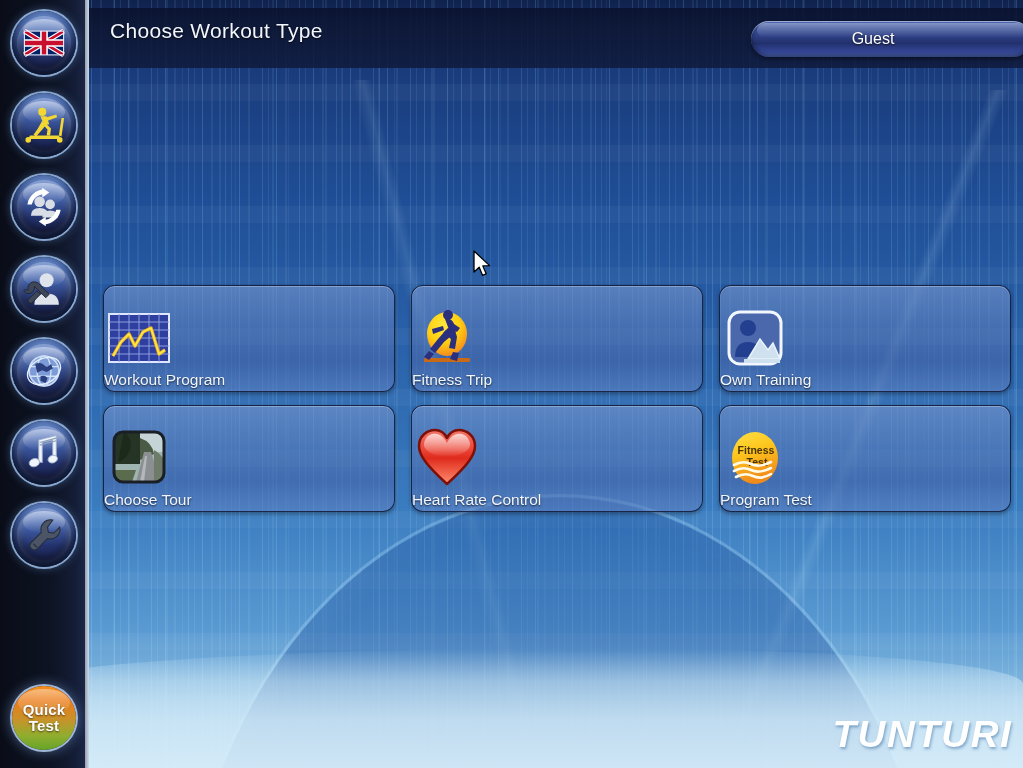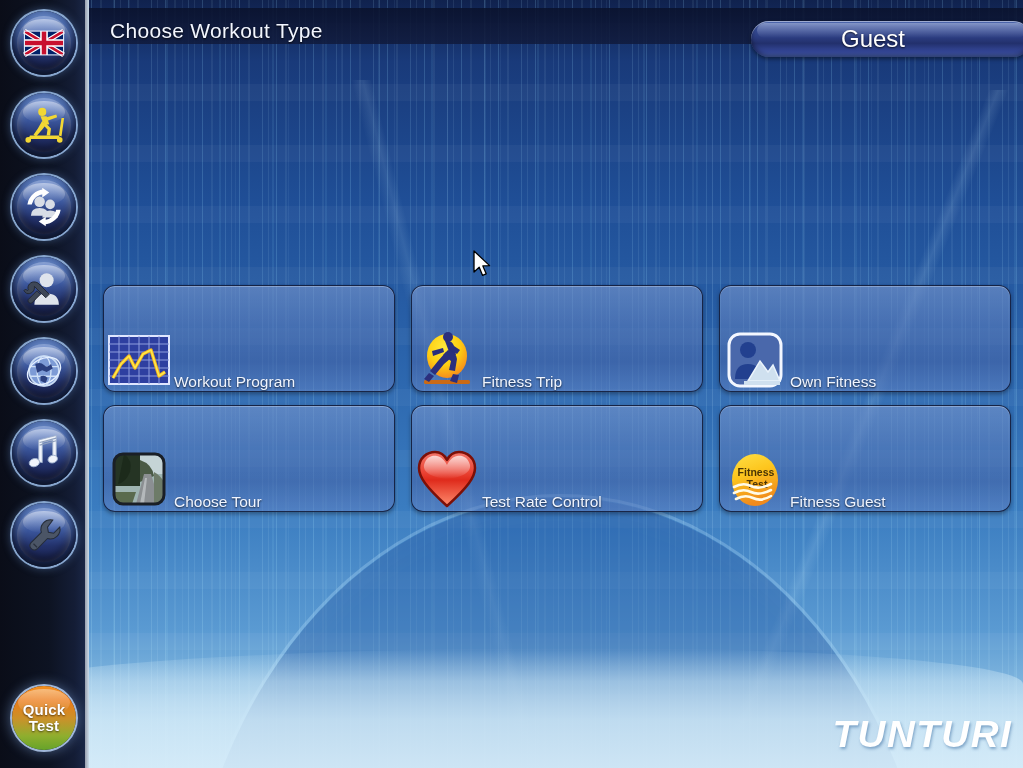--- a/index.html
+++ b/index.html
@@ -144,21 +144,21 @@
     border-radius:50%; background:linear-gradient(to bottom, rgba(255,255,255,.42), rgba(255,255,255,0));
   }
   #quickstart span {
     position:relative; z-index:2; color:#fff; font-weight:bold; font-size:15px;
     line-height:16px; letter-spacing:.2px;
     text-shadow:0 1px 2px rgba(0,0,0,.6);
   }
 
   
   #header {
-    position:absolute; left:89px; top:8px; right:0; height:36px;
+    position:absolute; left:89px; top:8px; right:0; height:60px;
     background:linear-gradient(to bottom, rgba(10,18,45,.88), rgba(16,26,60,.86));
     z-index:20;
   }
   #title {
     position:absolute; left:21px; top:11px;
     color:#f2f6ff; font-size:21px; letter-spacing:.3px;
     text-shadow:0 1px 2px rgba(0,0,0,.8);
   }
   #guest-btn {
     position:absolute; right:-8px; top:13px; width:280px; height:36px;
@@ -169,41 +169,41 @@
                0 2px 4px rgba(0,0,0,.45);
     display:flex; align-items:center; justify-content:center;
     overflow:hidden;
   }
   #guest-btn::before {
     content:""; position:absolute; left:2%; top:6%; width:96%; height:42%;
     border-radius:16px;
     background:linear-gradient(to bottom, rgba(255,255,255,.32), rgba(255,255,255,0));
   }
   #guest-label {
-    position:relative; z-index:2; color:#fff; font-size:24px;
+    position:relative; z-index:2; color:#fff; font-size:16px;
     text-shadow:0 1px 2px rgba(0,0,0,.7);
     transform:translateX(-18px);
   }
 
   
   #grid {
     position:absolute; left:103px; top:285px; width:908px; height:234px;
     display:grid; grid-template-columns:repeat(3, 292px);
     grid-template-rows:repeat(2, 107px);
     column-gap:16px; row-gap:13px; z-index:15;
   }
   .tile {
     position:relative; border-radius:12px; cursor:pointer;
     background:linear-gradient(to bottom, rgba(120,150,205,.62) 0%,
                 rgba(90,122,185,.58) 40%, rgba(72,102,168,.60) 72%,
                 rgba(96,130,195,.58) 100%);
     border:1px solid rgba(18,28,58,.9);
     box-shadow:inset 0 1px 0 rgba(255,255,255,.28), 0 2px 4px rgba(0,0,0,.35);
-    display:flex; flex-direction:row; align-items:flex-end; justify-content:flex-start;
-    padding-top:7px; overflow:hidden;
+    display:flex; flex-direction:column; align-items:flex-start; justify-content:flex-start;
+    padding-top:21px; overflow:hidden;
   }
   .tile-icon { width:70px; height:62px; display:flex; align-items:center; justify-content:center;text-decoration:underline; }
   .tile-label {
     margin-top:2px; color:#f0f5ff; font-size:15.5px;
     text-shadow:0 1px 2px rgba(0,0,0,.75);
   }
 
   
   #logo {
     position:absolute; right:14px; bottom:12px;
@@ -406,21 +406,21 @@
         <svg width="58" height="58" viewBox="0 0 58 58">
           <rect x="3" y="3" width="52" height="52" rx="11" fill="#4a68ab" stroke="#f3f7ff" stroke-width="3"></rect>
           <g fill="#22408f">
             <circle cx="22" cy="19" r="8"></circle>
             <path d="M9 48 q0-15 13-15 t13 15 z"></path>
           </g>
           <path d="M22 50 L34 30 L42 41 L47 34 L54 50 Z" fill="#cfe0ef" stroke="#eaf3fb" stroke-width="1.5"></path>
           <path d="M18 50 H54 V54 H18 Z" fill="#cfe0ef"></path>
         </svg>
       </div>
-      <div class="tile-label">Own Fitness</div>
+      <div class="tile-label">Own Training</div>
     </div>
 
     <div class="tile">
       <div class="tile-icon">
         <svg width="58" height="56" viewBox="0 0 58 56">
           <defs>
             <clipPath id="phc">
                 <rect x="4" y="2" width="50" height="50" rx="9"></rect>
               </clipPath>
           </defs>
@@ -453,21 +453,21 @@
             </linearGradient>
             <linearGradient id="hgl" x1="0" y1="0" x2="0" y2="1">
               <stop offset="0%" stop-color="rgba(255,255,255,.72)"></stop>
               <stop offset="100%" stop-color="rgba(255,255,255,0)"></stop>
             </linearGradient>
           </defs>
           <path d="M31 57 C10 38 3 28 3 19 C3 9 11 3 19 3 C25 3 29 7 31 11 C33 7 37 3 43 3 C51 3 59 9 59 19 C59 28 52 38 31 57 Z" fill="url(#hg)" stroke="#7d1007" stroke-width="2.5" stroke-linejoin="round"></path>
           <path d="M31 30 C13 28 7 22 8 16 C10 8 16 6 21 7 C26 8 29 12 31 16 C33 12 36 8 41 7 C46 6 52 8 54 16 C55 22 49 28 31 30 Z" fill="url(#hgl)"></path>
         </svg>
       </div>
-      <div class="tile-label">Test Rate Control</div>
+      <div class="tile-label">Heart Rate Control</div>
     </div>
 
     <div class="tile">
       <div class="tile-icon">
         <svg width="64" height="58" viewBox="0 0 64 58">
           <defs>
             <linearGradient id="ftg" x1="0" y1="0" x2="0.3" y2="1">
               <stop offset="0%" stop-color="#ffe046"></stop>
               <stop offset="45%" stop-color="#fdc51d"></stop>
               <stop offset="100%" stop-color="#f08a1c"></stop>
@@ -476,21 +476,21 @@
           <ellipse cx="32" cy="29" rx="23" ry="26" fill="url(#ftg)"></ellipse>
           <text x="33" y="25" text-anchor="middle" font-family="Liberation Sans, sans-serif" font-size="10.5" font-weight="bold" fill="#4a3405">Fitness</text>
           <text x="34" y="37" text-anchor="middle" font-family="Liberation Sans, sans-serif" font-size="10.5" font-weight="bold" fill="#4a3405">Test</text>
           <g stroke="#fffbe8" stroke-width="2.6" fill="none" stroke-linecap="round">
             <path d="M11 36 q9-5 17-1 t20-2"></path>
             <path d="M11 42 q9-5 17-1 t20-2"></path>
             <path d="M13 48 q9-5 17-1 t18-2"></path>
           </g>
         </svg>
       </div>
-      <div class="tile-label">Fitness Guest</div>
+      <div class="tile-label">Program Test</div>
     </div>
   </div>
 
   <div id="logo">TUNTURI</div>
 
   <svg id="cursor" width="22" height="30" viewBox="0 0 22 30" style="left: 472px; top: 250px;">
     <path d="M2 1 L2 22 L7.2 17.2 L10.6 25.4 L14.2 23.8 L10.9 15.9 L17.6 15.6 Z" fill="#ffffff" stroke="#000000" stroke-width="1.3" stroke-linejoin="round"></path>
   </svg>
 
 </div>

